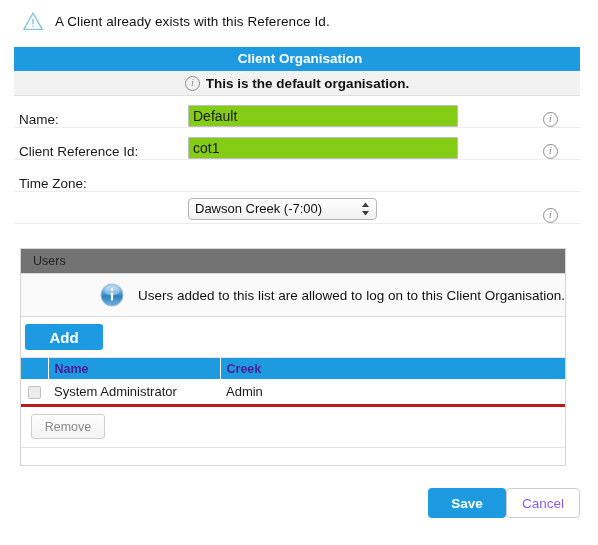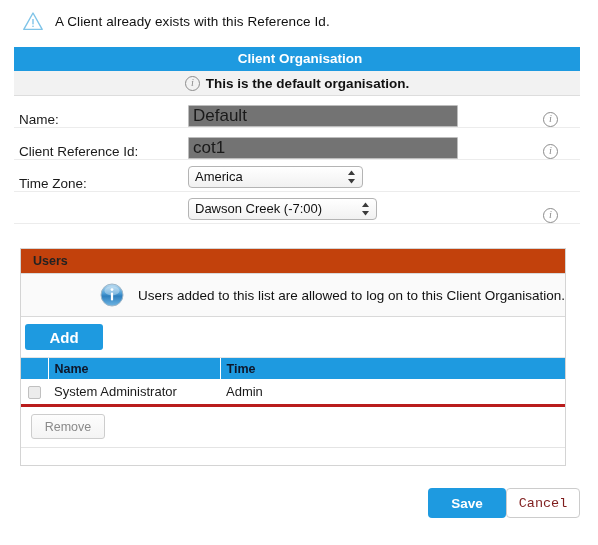--- a/index.html
+++ b/index.html
@@ -109,23 +109,23 @@
   }
   .form-control {
     flex: 1 1 auto;
   }
   .text-input {
     width: 270px;
     height: 22px;
     box-sizing: border-box;
     border: 1px solid #bdbdbd;
     border-radius: 1px;
-    background: #737373;
+    background: #84cc16;
     font-family: "Liberation Sans", sans-serif;
-    font-size: 17px;
+    font-size: 14px;
     color: #1a1a1a;
     padding: 0 4px;
     outline: none;
   }
   .row-info {
     width: 70px;
     flex: 0 0 auto;
     display: flex;
     justify-content: flex-start;
     padding-left: 33px;
@@ -168,27 +168,27 @@
     position: absolute;
     left: 20px;
     top: 248px;
     width: 546px;
     border: 1px solid #d4d4d4;
     background: #ffffff;
     box-sizing: border-box;
   }
   .users-head {
     height: 25px;
-    background: #c2410c;
+    background: #737373;
     border-bottom: 1px solid #d9d9d9;
     display: flex;
     align-items: center;
     padding-left: 12px;
     box-sizing: border-box;
-    font-weight: bold;
+    font-weight: normal;
     font-size: 12.5px;
     color: #222;
   }
   .users-note {
     height: 43px;
     background: #fafafa;
     border-bottom: 1px solid #d9d9d9;
     display: flex;
     align-items: center;
     padding-left: 22px;
@@ -230,21 +230,21 @@
     height: 26px;
   }
 
   .tbl {
     width: 100%;
     border-collapse: collapse;
     table-layout: fixed;
   }
   .tbl th {
     background: #1e9ae0;
-    color: #0f172a;
+    color: #4c1d95;
     font-weight: bold;
     font-size: 12.5px;
     text-align: left;
     height: 21px;
     padding: 0 0 0 6px;
     border-right: 1px solid #ffffff;
     box-sizing: border-box;
   }
   .tbl th.c-check { width: 27px; padding-left: 0; }
   .tbl th.c-name  { width: 172px; }
@@ -304,22 +304,22 @@
     height: 30px;
     border-radius: 4px;
     font-size: 13.5px;
   }
   .btn-cancel {
     width: 74px;
     height: 30px;
     background: #ffffff;
     border: 1px solid #cccccc;
     border-radius: 4px;
-    color: #7f1d1d;
-    font-family: Liberation Mono, monospace;
+    color: #8b5cf6;
+    font-family: Liberation Sans, sans-serif;
     font-size: 13.5px;
     cursor: pointer;
   }
 </style>
 </head>
 <body>
 
 <div class="warning-row">
   <svg class="warn-icon" viewBox="0 0 22 20">
     <path d="M11 2 L20.2 18.4 L1.8 18.4 Z" fill="none" stroke="#7fc4e8" stroke-width="1.4" stroke-linejoin="round"></path>
@@ -353,29 +353,20 @@
     <div class="form-control">
       <input class="text-input" type="text" value="cot1" style="">
     </div>
     <div class="row-info">
       <span class="info-circle">i</span>
     </div>
   </div>
 
   <div class="form-row">
     <div class="form-label">Time Zone:</div>
-    <div class="form-control">
-      <div class="sel-wrap w1">
-        <div class="sel-box">America</div>
-        <svg class="sel-arrows" viewBox="0 0 9 15">
-          <path d="M4.5 1 L8 5.6 L1 5.6 Z" fill="#3a3a3a"></path>
-          <path d="M4.5 14 L8 9.4 L1 9.4 Z" fill="#3a3a3a"></path>
-        </svg>
-      </div>
-    </div>
     <div class="row-info"></div>
   </div>
 
   <div class="form-row no-border">
     <div class="form-label"></div>
     <div class="form-control">
       <div class="sel-wrap w2">
         <div class="sel-box">Dawson Creek (-7:00)</div>
         <svg class="sel-arrows" viewBox="0 0 9 15">
           <path d="M4.5 1 L8 5.6 L1 5.6 Z" fill="#3a3a3a"></path>
@@ -413,21 +404,21 @@
 
   <div class="add-row">
     <button class="btn-blue btn-add">Add</button>
   </div>
 
   <table class="tbl">
     <thead>
       <tr>
         <th class="c-check"></th>
         <th class="c-name">Name</th>
-        <th class="c-role">Time</th>
+        <th class="c-role">Creek</th>
       </tr>
     </thead>
     <tbody>
       <tr>
         <td class="c-check">
           <span class="row-check"></span>
         </td>
         <td>System Administrator</td>
         <td>Admin</td>
       </tr>

